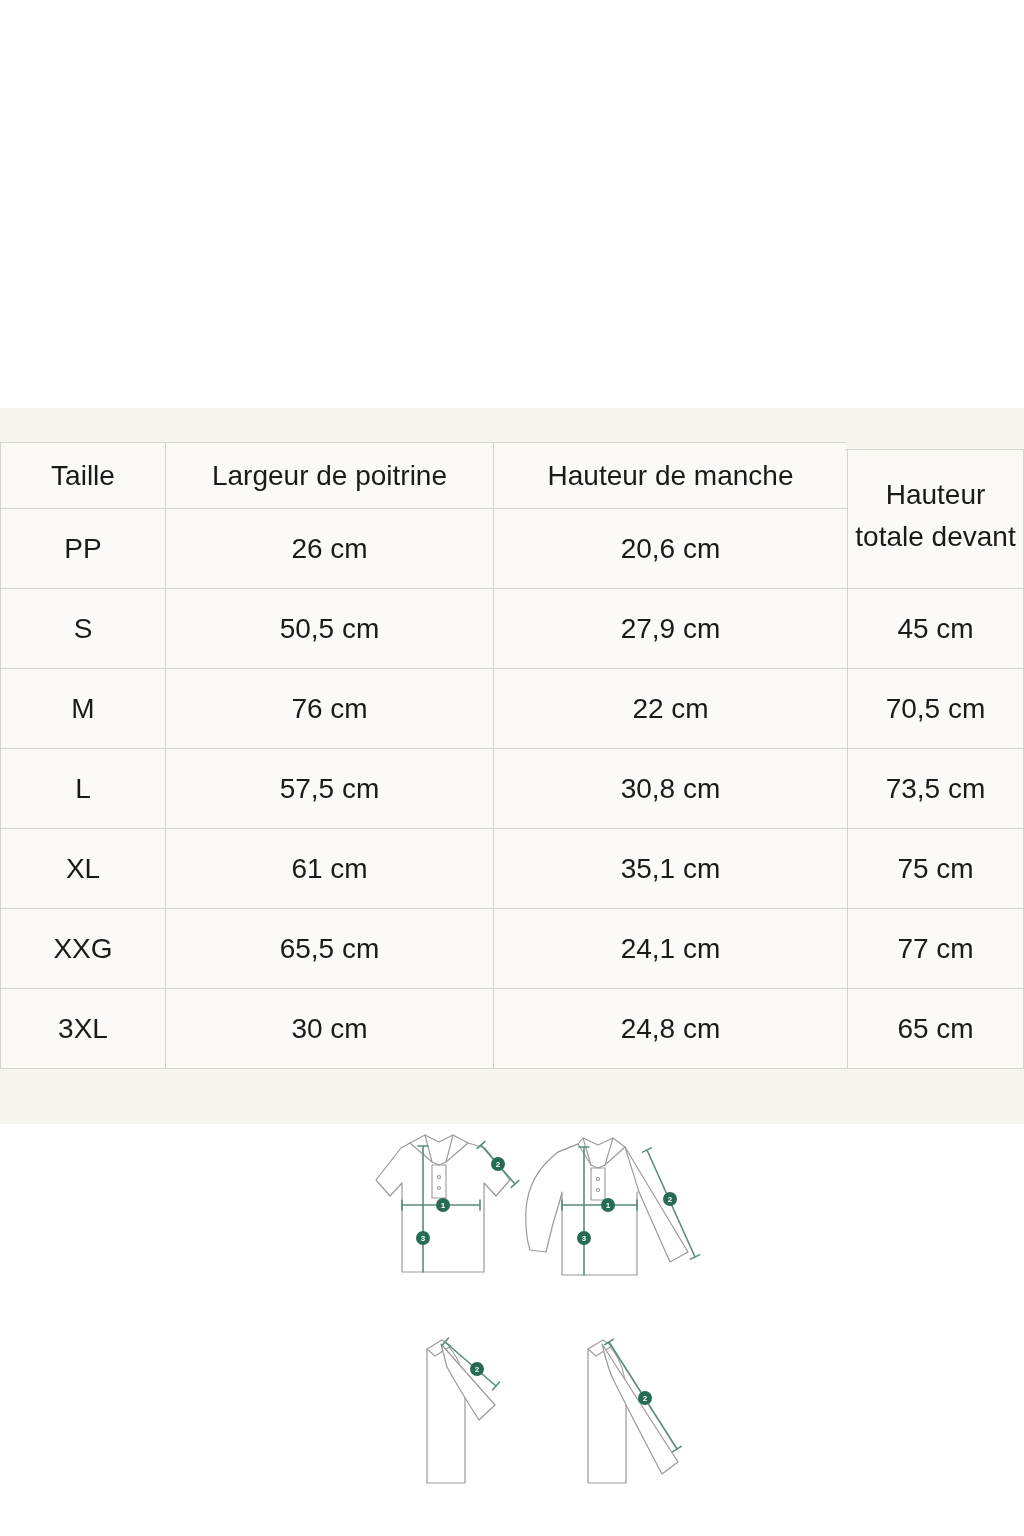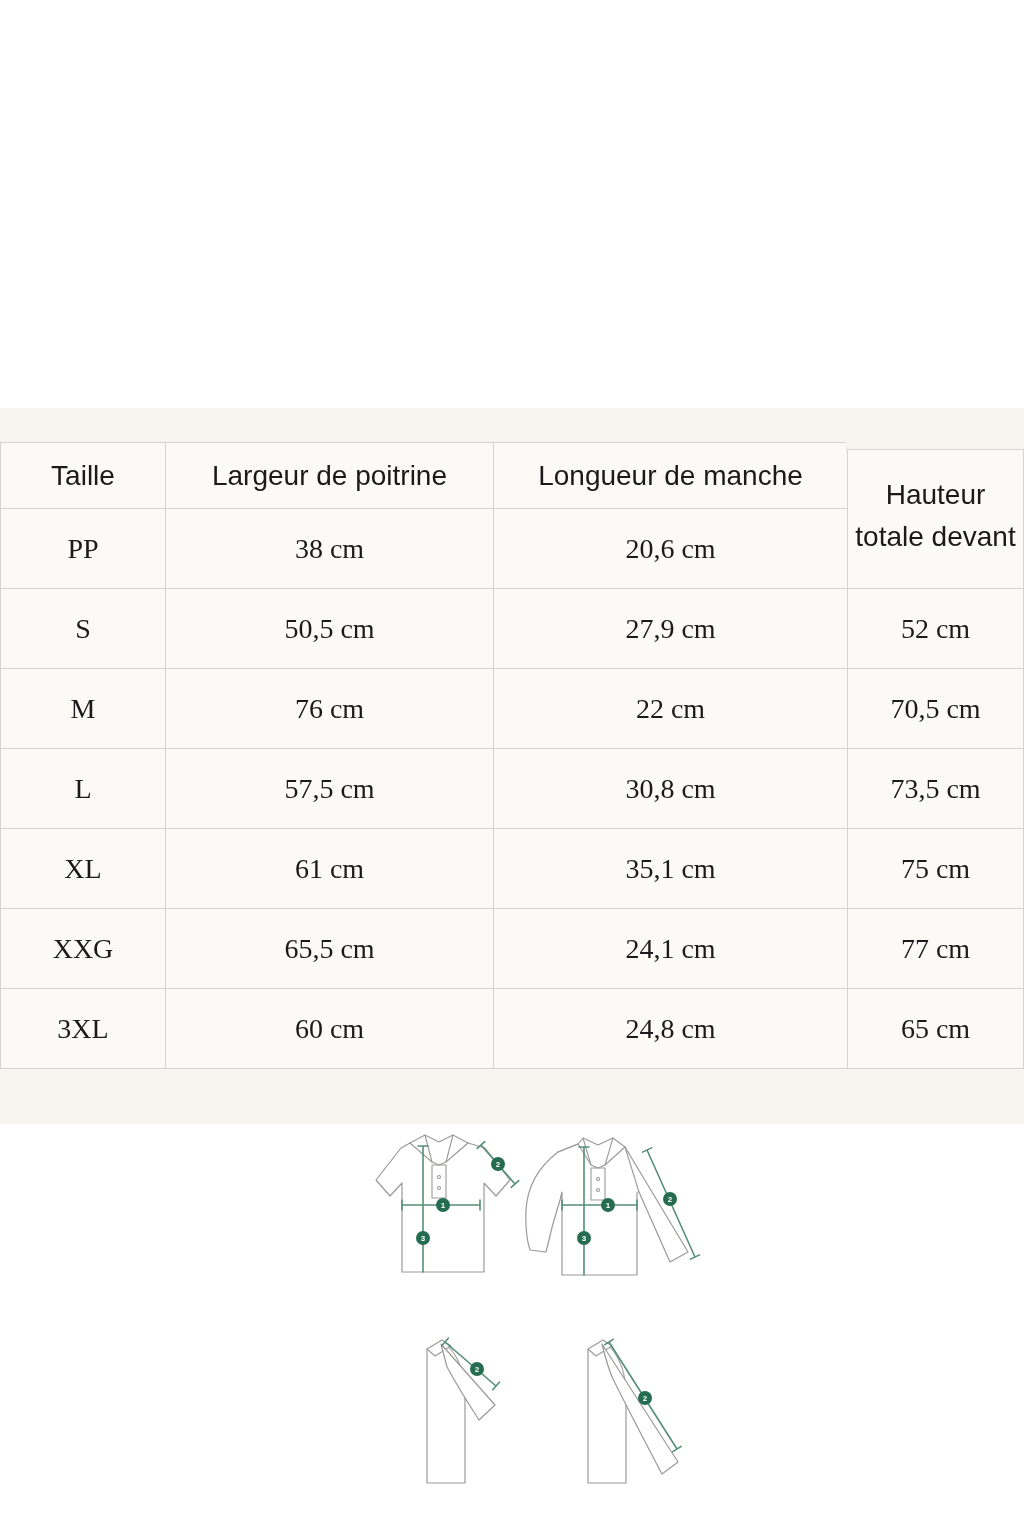--- a/index.html
+++ b/index.html
@@ -25,21 +25,21 @@
   }
   table.size-table th,
   table.size-table td{
     background:#fbfaf7;
     border:1px solid #d6d4d0;
     font-size:28px;font-weight:400;
     text-align:center;vertical-align:middle;
     padding:0;color:#1a1a1a;
   }
   tr.header-row{height:66px;}
-  tr.data-row{height:80px;font-family:Liberation Serif, serif;}
+  tr.data-row{height:80px;}
   th.merged-header{line-height:1.5;vertical-align:middle;}
 
   
   .border-patch{
     position:absolute;left:846px;top:441px;width:178px;height:8px;
     background:#f7f5f0;border-bottom:1px solid #d6d4d0;
   }
 
   .diagram{position:absolute;}
   .outline{fill:#ffffff;stroke:#9a9a98;stroke-width:1.2;stroke-linejoin:round;stroke-linecap:round;}
@@ -59,33 +59,33 @@
     <colgroup>
       <col style="width:165px">
         <col style="width:328px">
         <col style="width:354px">
         <col style="width:176px">
     </colgroup>
     <tbody>
       <tr class="header-row">
         <th>Taille</th>
         <th>Largeur de poitrine</th>
-        <th>Longueur de manche</th>
+        <th>Hauteur de manche</th>
         <th class="merged-header" rowspan="2">Hauteur totale devant</th>
       </tr>
       <tr class="data-row">
         <td>PP</td>
-        <td>38 cm</td>
+        <td>26 cm</td>
         <td>20,6 cm</td>
       </tr>
       <tr class="data-row">
         <td>S</td>
         <td>50,5 cm</td>
         <td>27,9 cm</td>
-        <td>52 cm</td>
+        <td>45 cm</td>
       </tr>
       <tr class="data-row">
         <td>M</td>
         <td>76 cm</td>
         <td>22 cm</td>
         <td>70,5 cm</td>
       </tr>
       <tr class="data-row">
         <td>L</td>
         <td>57,5 cm</td>
@@ -99,21 +99,21 @@
         <td>75 cm</td>
       </tr>
       <tr class="data-row">
         <td>XXG</td>
         <td>65,5 cm</td>
         <td>24,1 cm</td>
         <td>77 cm</td>
       </tr>
       <tr class="data-row">
         <td>3XL</td>
-        <td>60 cm</td>
+        <td>30 cm</td>
         <td>24,8 cm</td>
         <td>65 cm</td>
       </tr>
     </tbody>
   </table>
 
   <div class="border-patch"></div>
 
   <svg class="diagram" style="left:368px;top:1133px" width="152" height="150" viewBox="0 0 152 150">
     <path class="outline" d="M33,15 L8,47 L22,63 L34,50 L34,139 L116,139 L116,50 L128,63 L142,47 L117,15 L100,10 M42,10 L33,15"></path>

